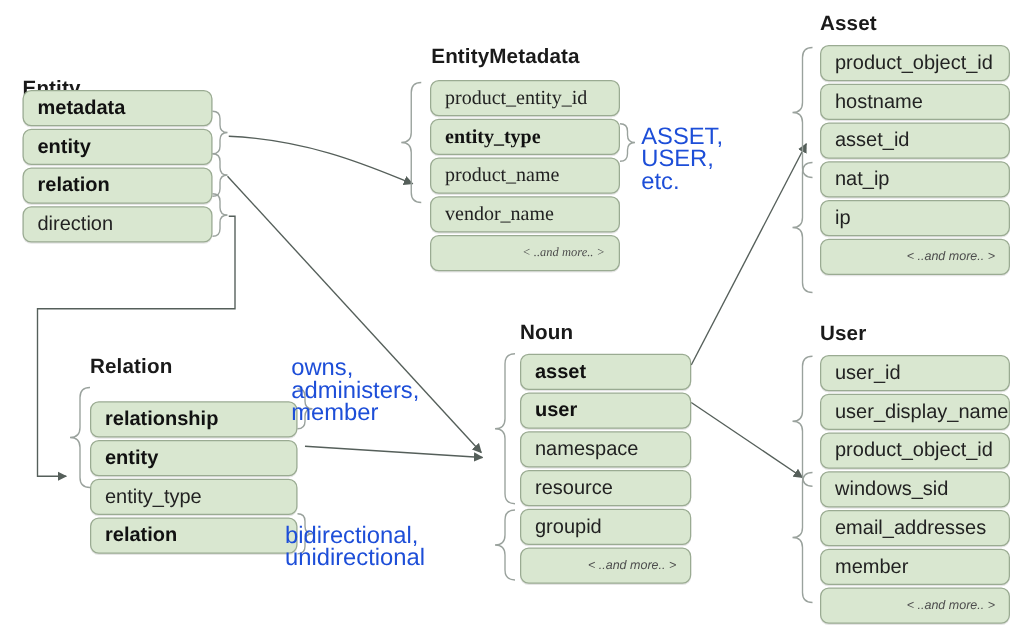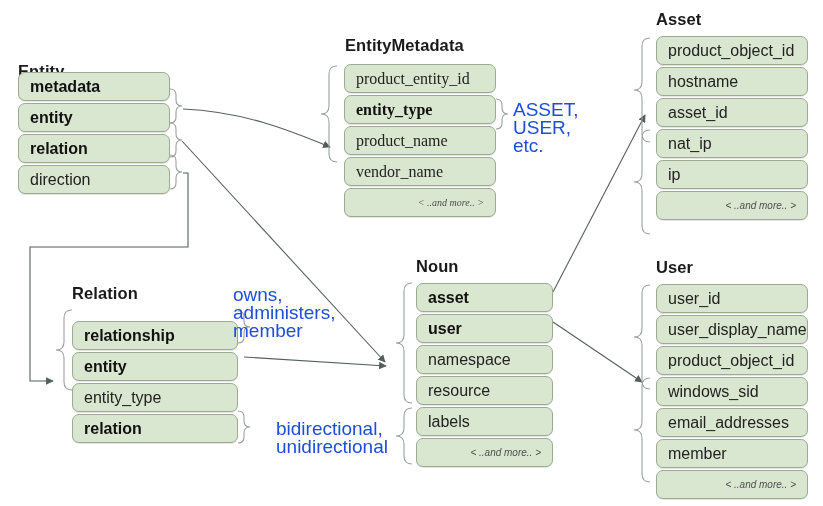--- a/index.html
+++ b/index.html
@@ -126,35 +126,35 @@
     </div>
   </div>
 
   <div class="entity-group">
     <div class="group-title" style="left:416px;top:257px;">Noun</div>
     <div class="fields" style="left:416px;top:283px;width:137px;">
       <div class="field bold">asset</div>
       <div class="field bold">user</div>
       <div class="field">namespace</div>
       <div class="field">resource</div>
-      <div class="field">labels</div>
+      <div class="field">groupid</div>
       <div class="field more">&lt; ..and more.. &gt;</div>
     </div>
   </div>
 
   <div class="entity-group">
     <div class="group-title" style="left:72px;top:284px;">Relation</div>
     <div class="fields" style="left:72px;top:321px;width:166px;">
       <div class="field bold">relationship</div>
       <div class="field bold">entity</div>
       <div class="field">entity_type</div>
       <div class="field bold">relation</div>
     </div>
   </div>
 
   <div class="annot" style="left:233px;top:286px;">owns,
 administers,
 member</div>
 
-  <div class="annot" style="left:228px;top:420px;margin-left:48px;">bidirectional,
+  <div class="annot" style="left:228px;top:420px;">bidirectional,
 unidirectional</div>
 
 </div>
 
 </body></html>

